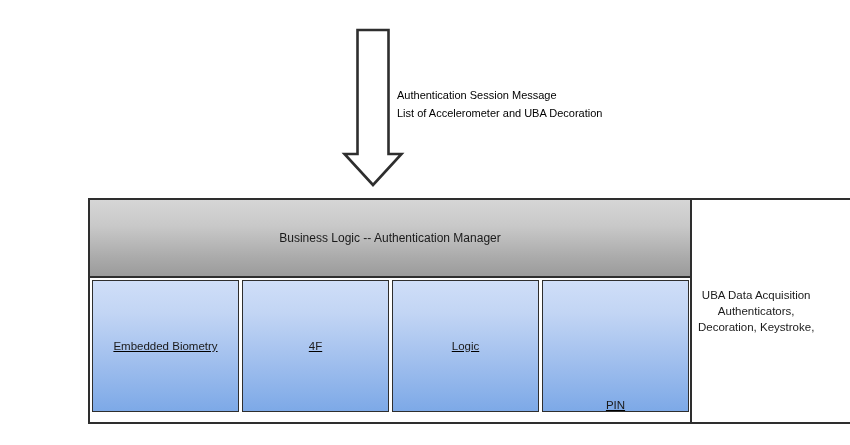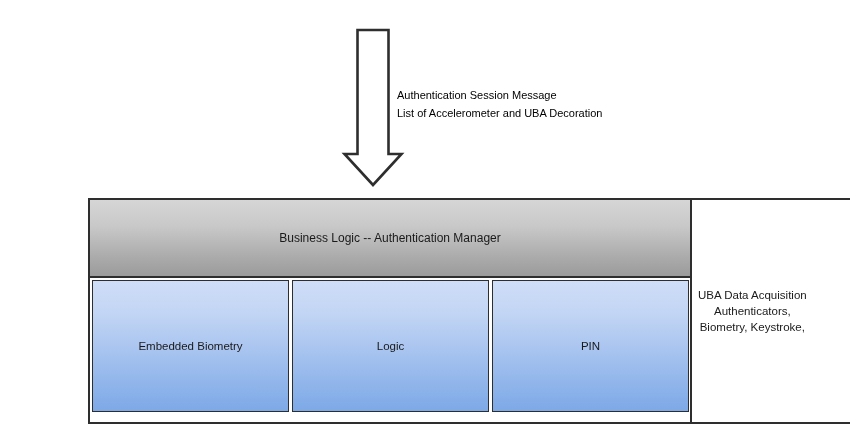--- a/index.html
+++ b/index.html
@@ -91,33 +91,35 @@
   }
 
   
   #authenticator-row {
     flex: 1;
     display: flex;
     flex-direction: row;
     background: #ffffff;
     padding: 2px 0 10px 2px;
     box-sizing: border-box;
+    text-decoration: underline;
   }
   .auth-box {
     flex: 1;
     margin-right: 3px;
     border: 1px solid #2e2e2e;
     box-sizing: border-box;
     background: linear-gradient(to bottom, #cfdef8 0%, #c2d5f4 25%, #a2c0ee 60%, #7da9e7 100%);
     display: flex;
     align-items: center;
     justify-content: center;
   }
   .auth-box:last-child {
     margin-right: 1px;
+    align-items: flex-end;
   }
   .auth-box .auth-text {
     font-size: 11.5px;
     color: #1a1a1a;
     text-align: center;
     padding: 0 4px;
   }
 
   
   #uba-panel {
@@ -160,31 +162,34 @@
 
       <div id="manager-bar">
         <span class="bar-text">Business Logic -- Authentication Manager</span>
       </div>
 
       <div id="authenticator-row">
         <div class="auth-box">
           <span class="auth-text">Embedded Biometry</span>
         </div>
         <div class="auth-box">
+          <span class="auth-text">4F</span>
+        </div>
+        <div class="auth-box">
           <span class="auth-text">Logic</span>
         </div>
         <div class="auth-box">
           <span class="auth-text">PIN</span>
         </div>
       </div>
 
     </div>
 
     <div id="uba-panel">
       <span class="uba-text">
         <span class="uba-line">UBA Data Acquisition</span>
         <span class="uba-line">Authenticators,</span>
-        <span class="uba-line">Biometry, Keystroke,</span>
+        <span class="uba-line">Decoration, Keystroke,</span>
       </span>
     </div>
 
   </div>
 </div>
 
 </body></html>

